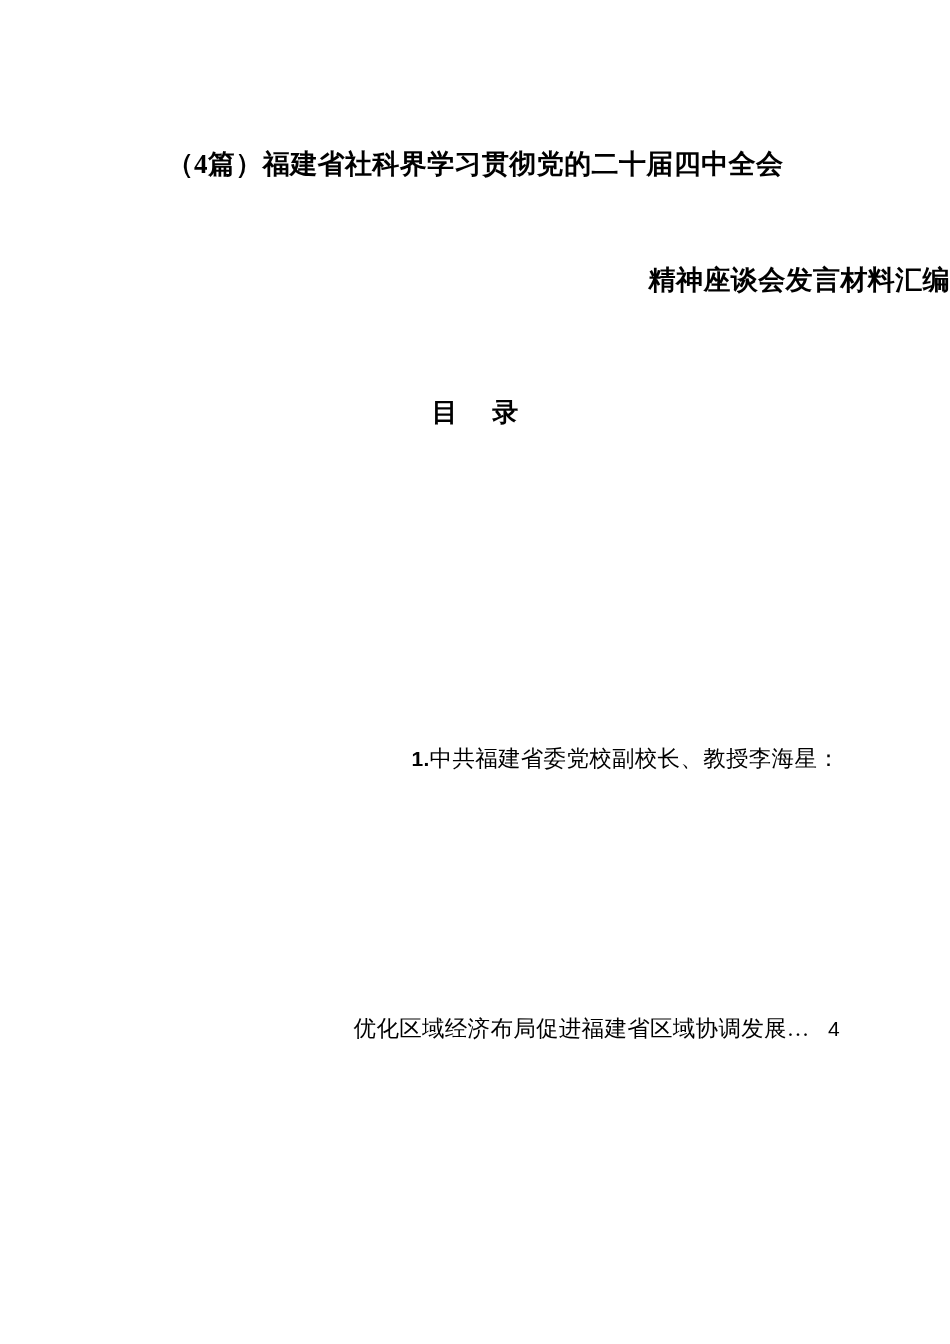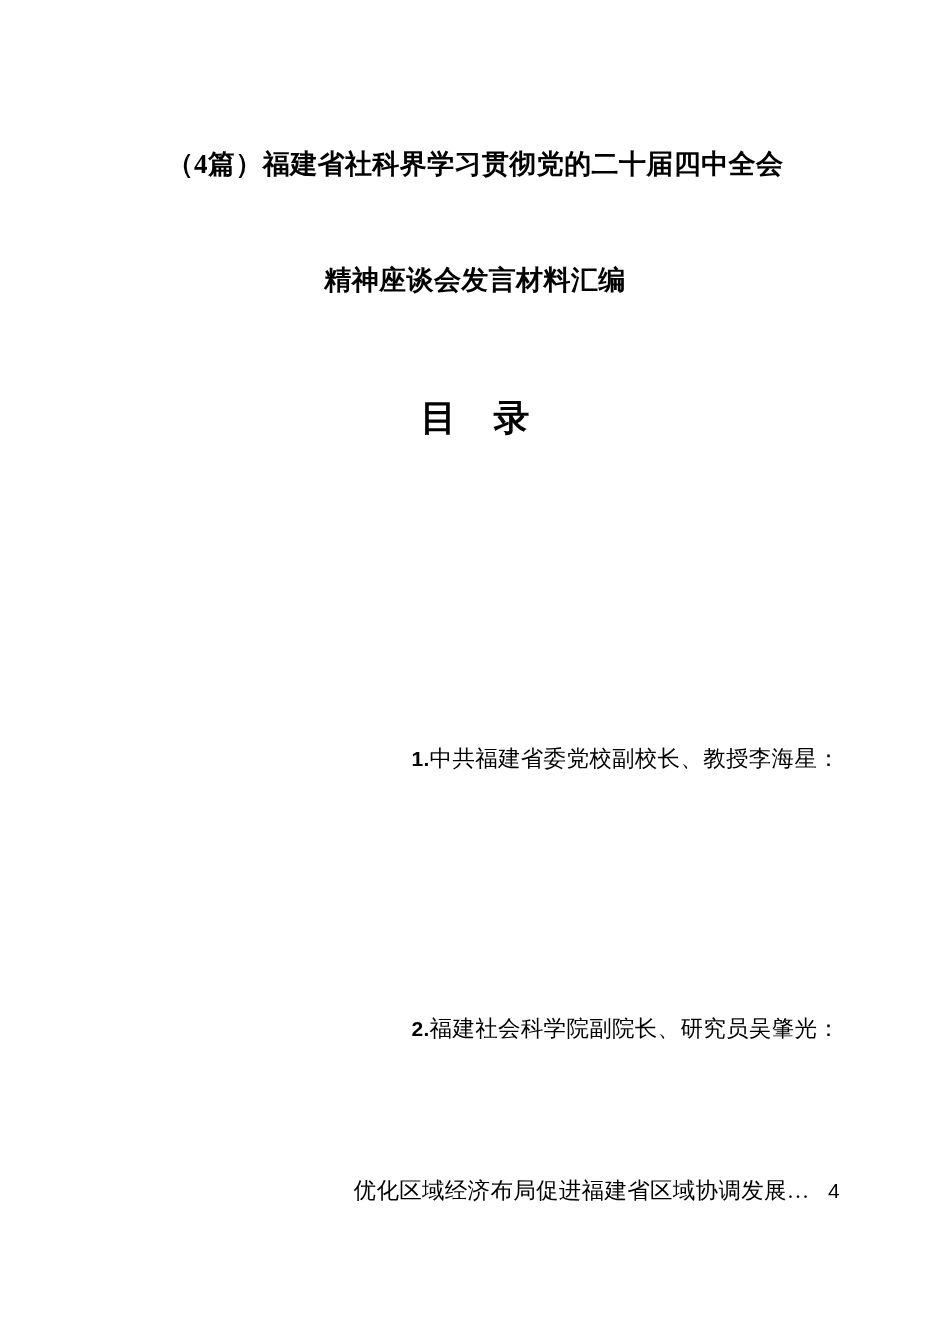--- a/index.html
+++ b/index.html
@@ -38,30 +38,31 @@
     font-weight: bold;
     line-height: 1.25;
     letter-spacing: 0.4px;
   }
   .doc-title .title-line-1 {
     display: block;
   }
   .doc-title .title-line-2 {
     display: block;
     margin-top: 82px;
+    text-align: right;
   }
 
   
   .toc-heading {
     position: absolute;
     left: 0;
     top: 397px;
     width: 950px;
     text-align: center;
-    font-size: 36px;
+    font-size: 26px;
     font-weight: bold;
     letter-spacing: 14px;
     text-indent: 14px;
     line-height: 1.2;
   }
 
   
   .body-col {
     position: absolute;
     left: 140px;
@@ -101,21 +102,20 @@
   </div>
 
   <div class="toc-heading">目 录</div>
 
   <div class="body-col">
 
     
     <span class="text-line"><span class="num-marker">1.</span><span>中共福建省委党校副校长、教授李海星：</span></span>
 
     
-    <span class="text-line"><span class="num-marker">2.</span><span>福建社会科学院副院长、研究员吴肇光：</span></span>
     <span class="text-line"><span>优化区域经济布局促进福建省区域协调发展</span><span>…</span><span class="pagenum">   <span>4</span></span></span>
 
     
     
     
 
     
     
     
 

